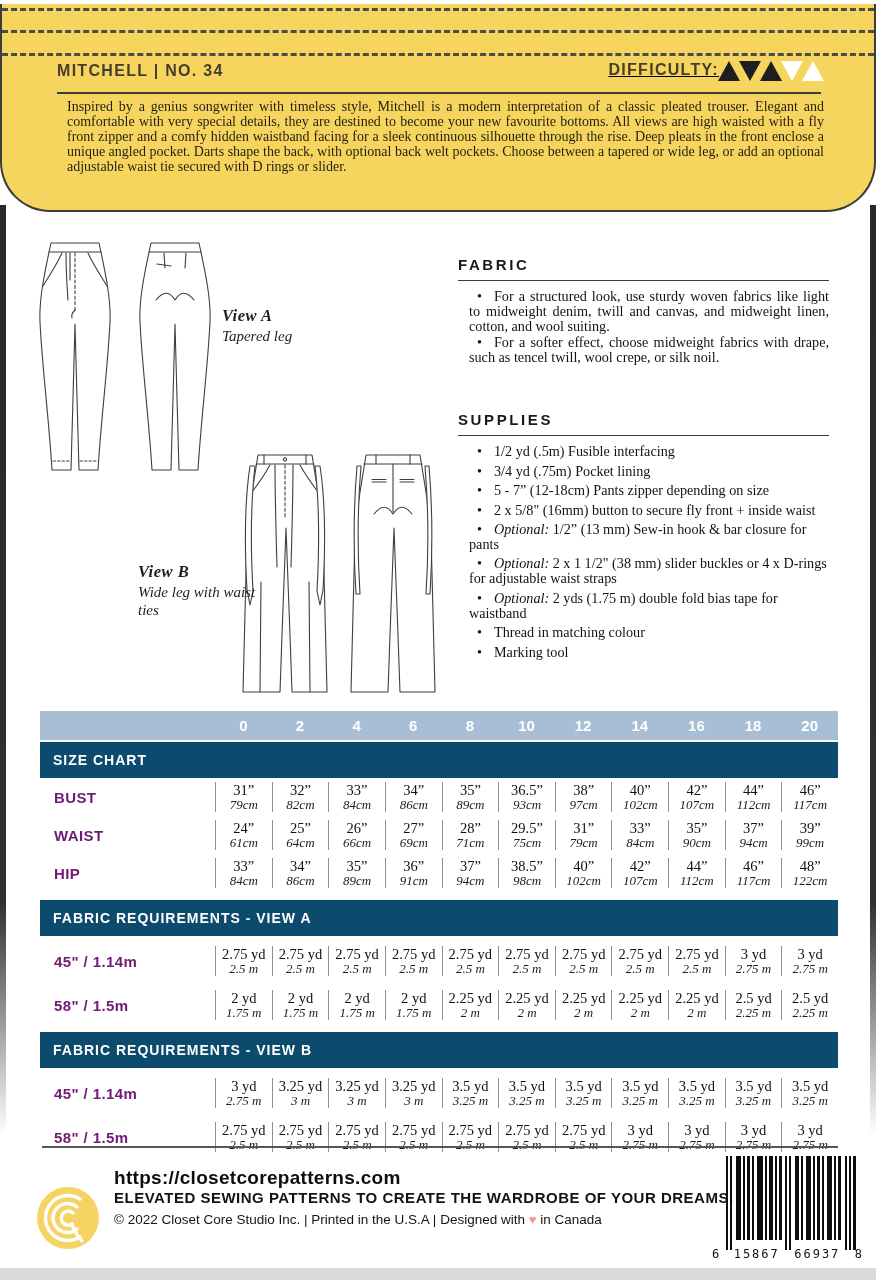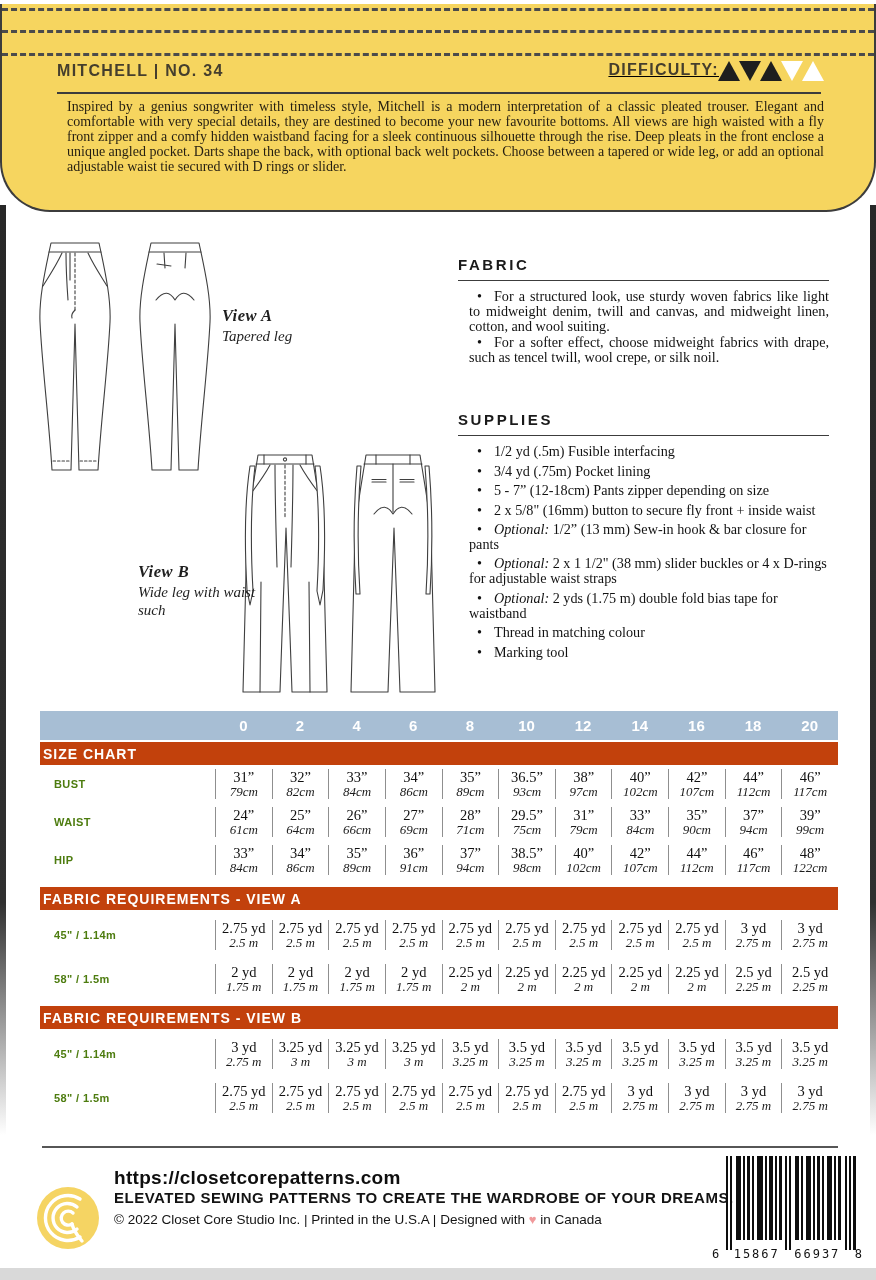--- a/index.html
+++ b/index.html
@@ -47,26 +47,26 @@
   .fab-list{text-align:justify;}
   .fab-li{margin-bottom:1px;}
   .sup-li{margin-bottom:4.6px;text-align:left;}
   .bullet{margin:0 12px 0 8px;}
   .opt{font-style:italic;}
 
   
   .tables{position:absolute;left:40px;top:711px;width:798px;}
   .sizes-row{display:grid;grid-template-columns:175px repeat(11,1fr);background:#A7BED4;height:29px;align-items:center;}
   .size-num{text-align:center;font-size:15px;font-weight:700;color:#ffffff;}
-  .bar{height:23px;background:#c2410c;color:#ffffff;display:flex;align-items:center;
-       padding-left:3px;font-size:14px;font-weight:700;letter-spacing:1px;margin-top:2px;}
+  .bar{height:36px;background:#0c4a6e;color:#ffffff;display:flex;align-items:center;
+       padding-left:13px;font-size:14px;font-weight:700;letter-spacing:1px;margin-top:2px;}
   .bar.gap{margin-top:8px;}
   .trow{display:grid;grid-template-columns:175px repeat(11,1fr);padding:4px 0;}
   .fabrow .trow{margin:6px 0;}
-  .tlabel{font-size:11px;font-weight:700;letter-spacing:.4px;color:#4d7c0f;padding-left:14px;align-self:center;}
+  .tlabel{font-size:15px;font-weight:700;letter-spacing:.4px;color:#701a75;padding-left:14px;align-self:center;}
   .tcell{text-align:center;border-left:1px solid #8f8f8f;}
   .tc-top{font-family:"Liberation Serif",serif;font-size:14.5px;line-height:16px;color:#101010;}
   .tc-bot{font-family:"Liberation Serif",serif;font-style:italic;font-size:13px;line-height:14px;color:#1c1c1c;}
 
   .sep{position:absolute;left:42px;width:796px;top:1146px;border-top:2px solid #565656;}
 
   
   .logo{position:absolute;left:36px;top:1186px;}
   .tagline{position:absolute;left:114px;top:1189px;font-size:15px;font-weight:700;letter-spacing:.5px;color:#131313;}
   .copyright{position:absolute;left:114px;top:1212px;font-size:13.5px;color:#141414;}
@@ -165,21 +165,21 @@
           <path d="M172,27.5 L186,27.5"></path>
         <path d="M165,12 L165,60"></path>
         <path d="M146,62 C154,52 160,54 165,62 C170,54 176,52 184,62"></path>
         <path fill="#fff" d="M129,14 C126,50 125,95 128,142 L132,142 C129,95 130,50 133,14 Z"></path>
         <path fill="#fff" d="M201,14 C204,50 205,95 202,142 L198,142 C201,95 200,50 197,14 Z"></path>
       </g>
     </svg>
   </div>
   <div class="viewlabel view-b-label">
     <div class="vname">View B</div>
-    <div class="vdesc">Wide leg with waist such</div>
+    <div class="vdesc">Wide leg with waist ties</div>
   </div>
 
   <div class="section sec-fabric">
     <div class="sec-head">FABRIC</div>
     <div class="sec-body fab-list">
         <div class="fab-li"><span class="bullet">•</span>For a structured look, use sturdy woven fabrics like light to midweight denim, twill and canvas, and midweight linen, cotton, and wool suiting.</div>
         <div class="fab-li"><span class="bullet">•</span>For a softer effect, choose midweight fabrics with drape, such as tencel twill, wool crepe, or silk noil.</div>
       </div>
   </div>
 

